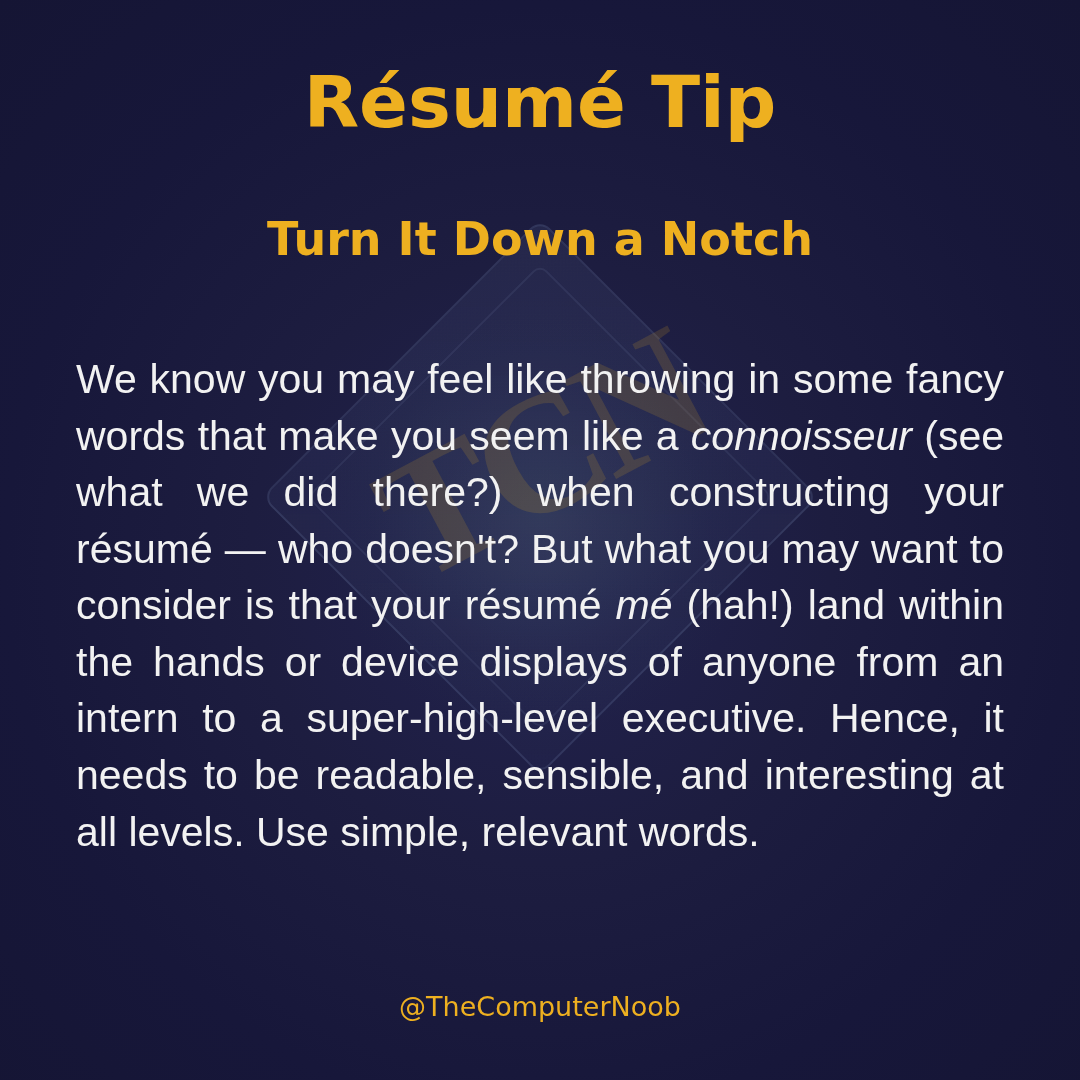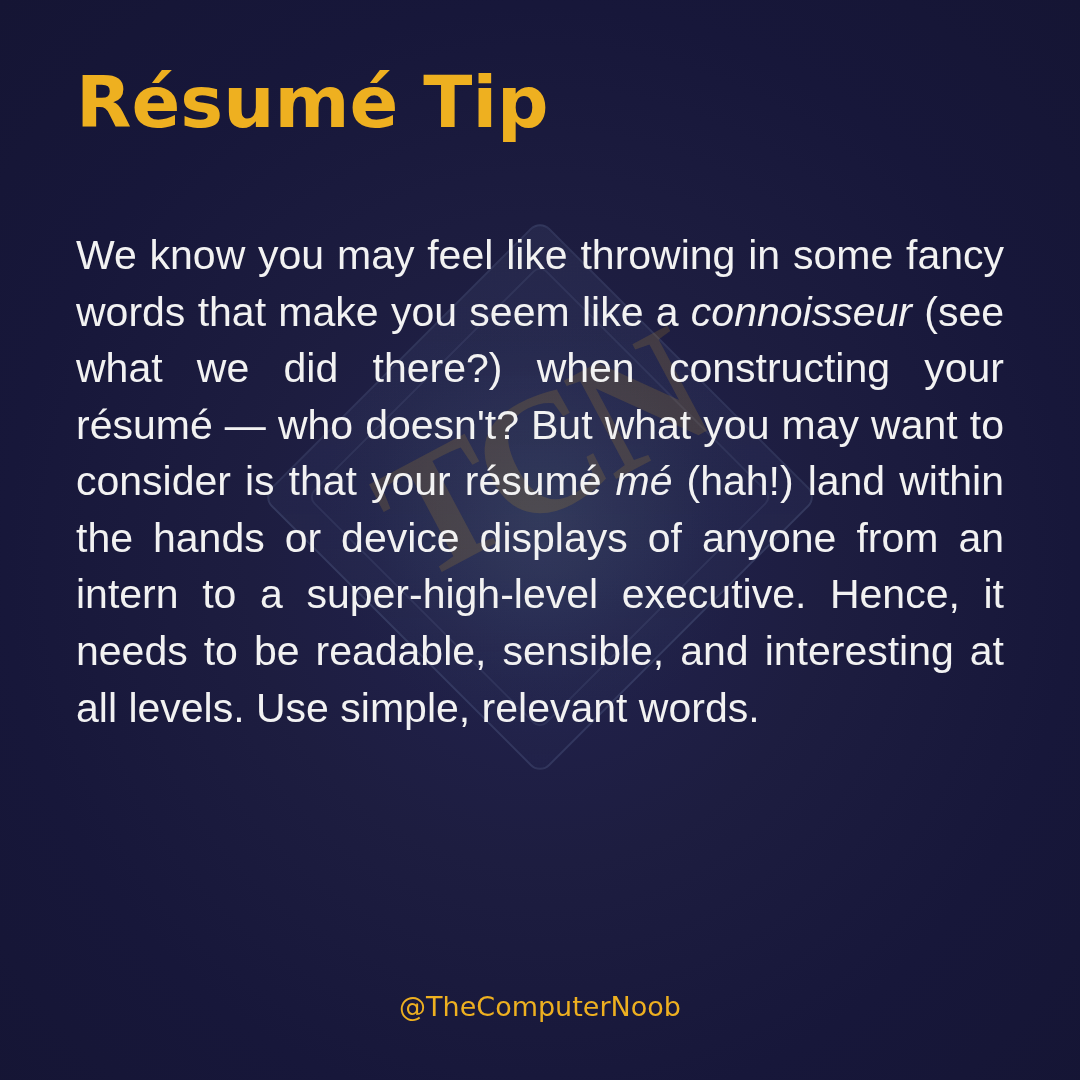--- a/index.html
+++ b/index.html
@@ -65,21 +65,21 @@
     transform: translateX(-50%);
     background: radial-gradient(circle at 50% 50%, rgba(90,120,110,0.22) 0%, rgba(40,60,70,0.08) 55%, rgba(0,0,0,0) 72%);
     pointer-events: none;
   }
   .content {
     position: relative;
     z-index: 3;
     padding: 0 76px;
   }
   .title {
-    text-align: left;
+    text-align: center;
     color: #eeb020;
     font-family: "DejaVu Sans", sans-serif;
     font-weight: bold;
     font-size: 72px;
     line-height: 1;
     margin-top: 66px;
     letter-spacing: 0px;
   }
   .subtitle {
     text-align: center;
@@ -121,19 +121,20 @@
 <div class="card">
 
   <div class="watermark-glow"></div>
   <div class="watermark">
     <div class="watermark-inner"></div>
   </div>
   <div class="watermark-mark">TCN</div>
 
   <div class="content">
     <div class="title">Résumé Tip</div>
+    <div class="subtitle">Turn It Down a Notch</div>
     <div class="body-text">
       <span>We know you may feel like throwing in some fancy words that make you seem like a </span><em>connoisseur</em><span> (see what we did there?) when constructing your résumé — who doesn't? But what you may want to consider is that your résumé </span><em>mé</em><span> (hah!) land within the hands or device displays of anyone from an intern to a super-high-level executive. Hence, it needs to be readable, sensible, and interesting at all levels. Use simple, relevant words.</span>
     </div>
   </div>
 
   <div class="handle">@TheComputerNoob</div>
 </div>
 
 </body></html>

